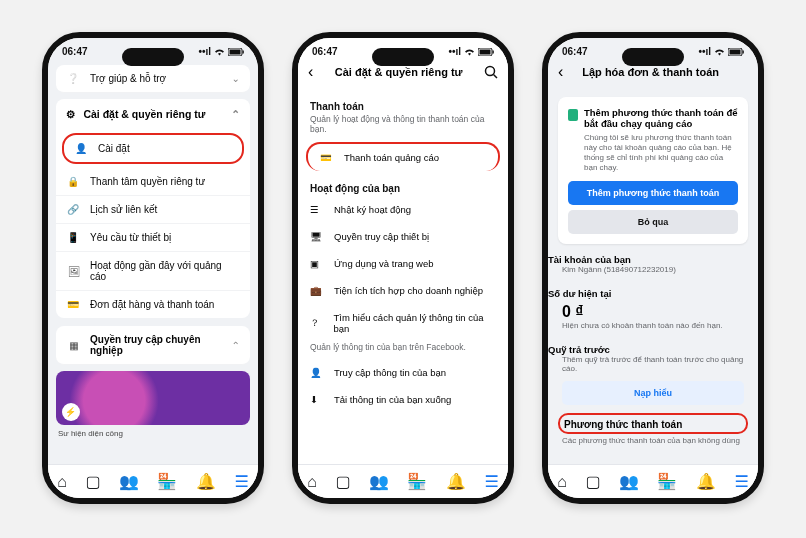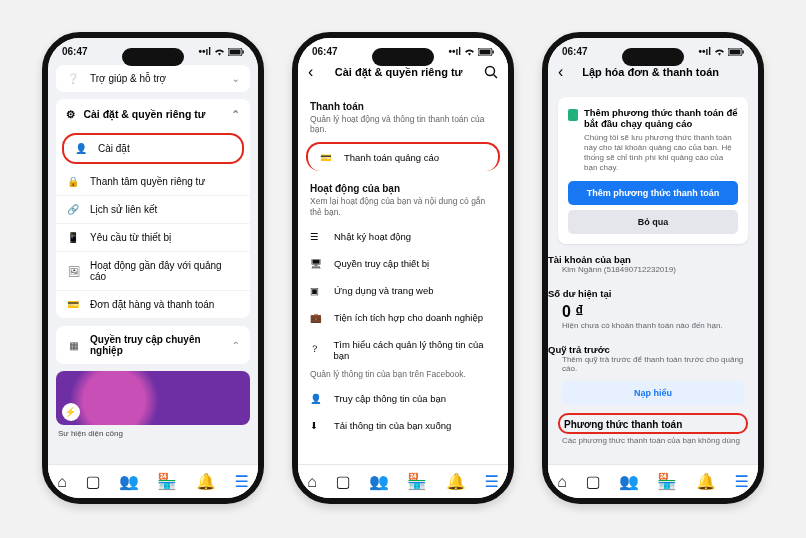--- a/index.html
+++ b/index.html
@@ -182,21 +182,20 @@
       <div class="grp-head">Thanh toán</div>
       <div class="grp-sub">Quản lý hoạt động và thông tin thanh toán của bạn.</div>
       <div class="list">
         <div class="li hl" style="margin:2px 8px">
           <span class="ico">💳</span>
           <span>Thanh toán quảng cáo</span>
         </div>
       </div>
 
       <div class="grp-head">Hoạt động của bạn</div>
-      <div class="grp-sub">Xem lại hoạt động của bạn và nội dung có gắn thẻ bạn.</div>
       <div class="list">
         <div class="li">
             <span class="ico">☰</span>
             <span>Nhật ký hoạt động</span>
           </div>
         <div class="li">
             <span class="ico">🖥</span>
             <span>Quyền truy cập thiết bị</span>
           </div>
         <div class="li">

